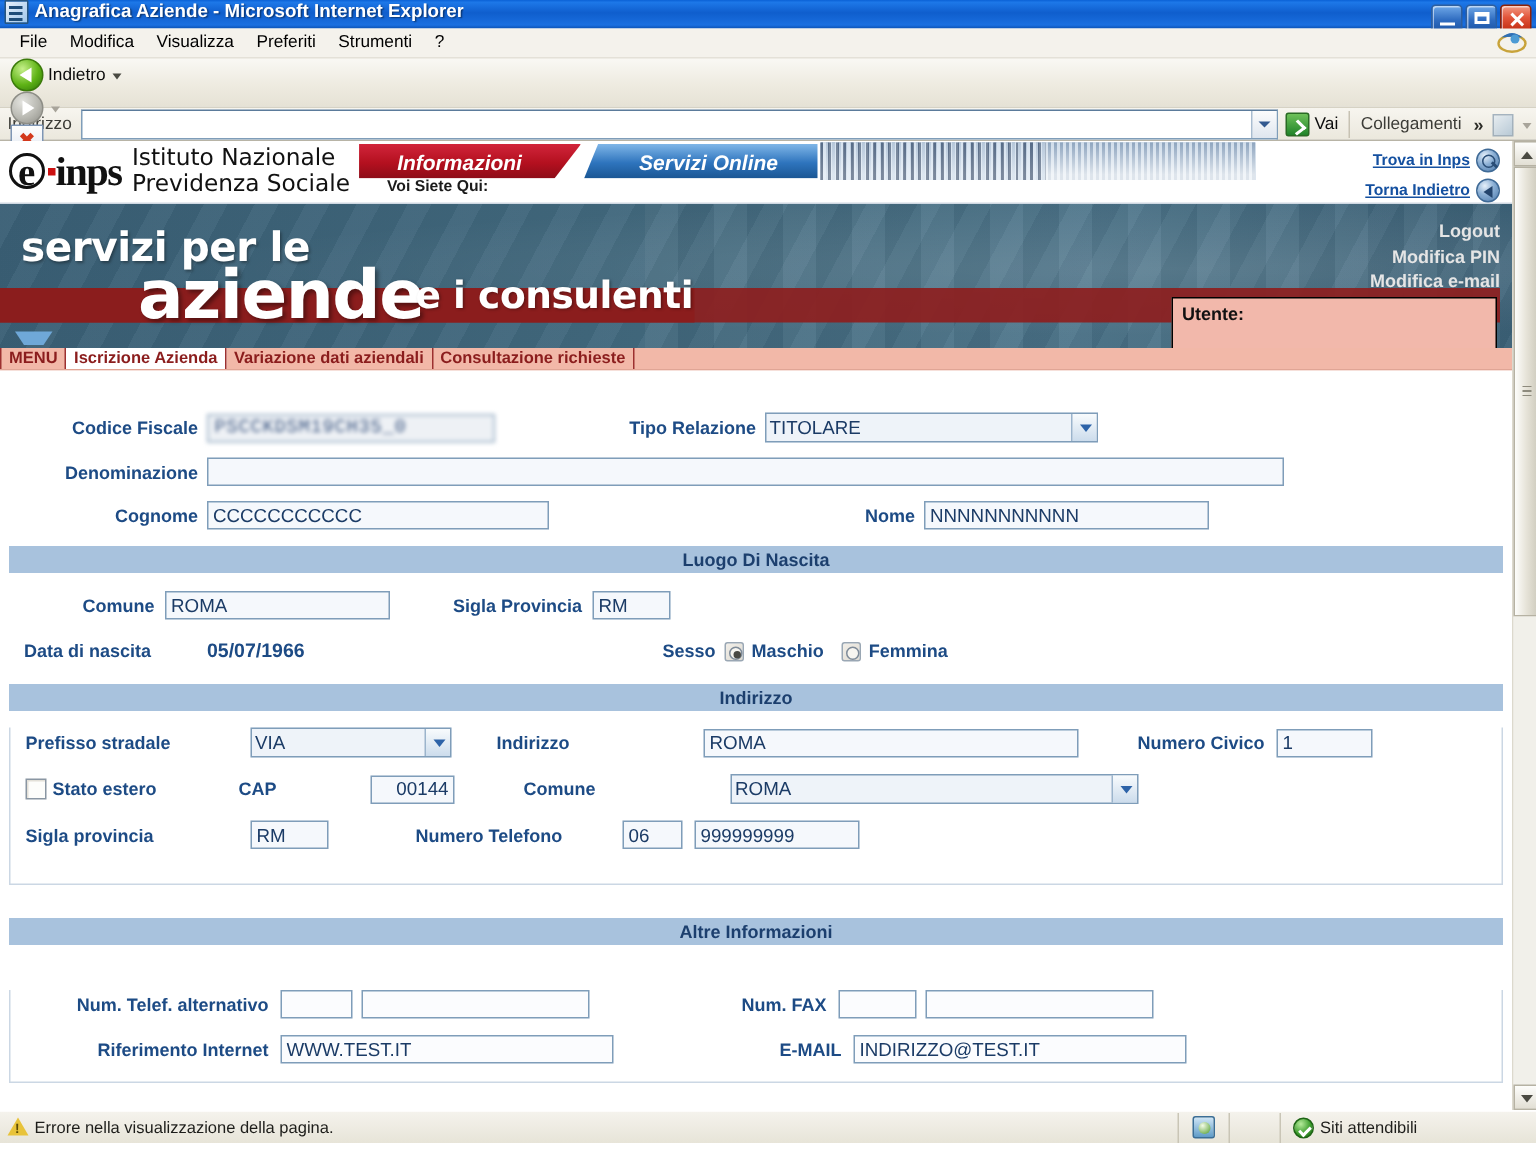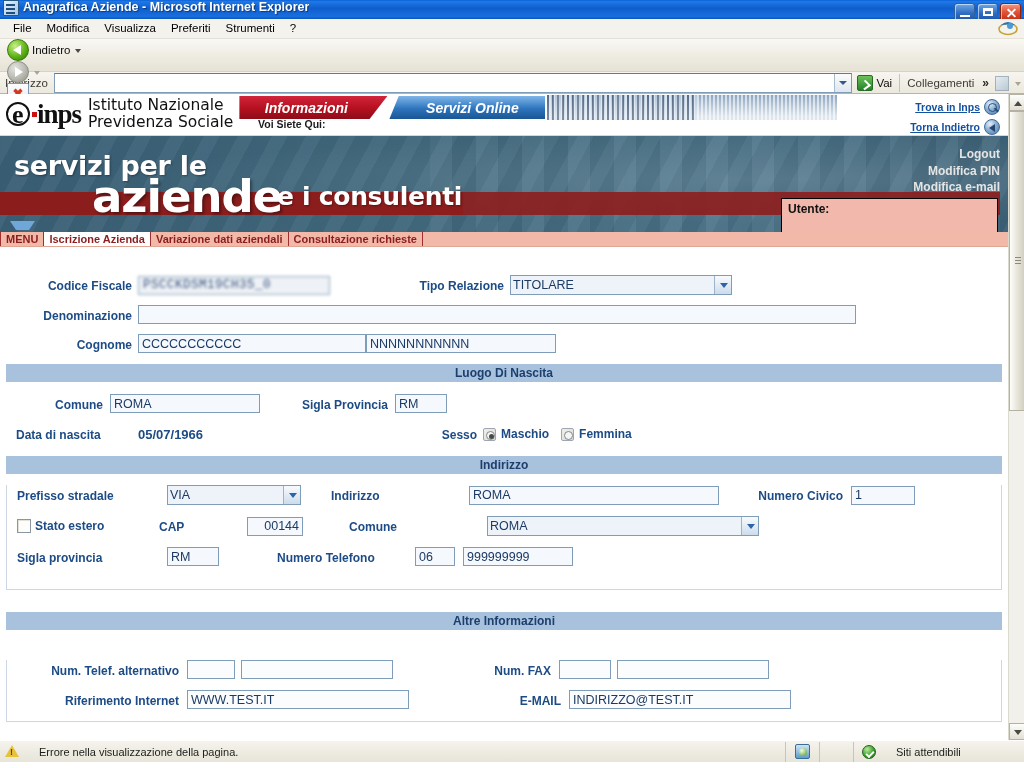--- a/index.html
+++ b/index.html
@@ -472,21 +472,21 @@
   .vs-track { position:absolute; left:0; top:317px; width:16px; bottom:17px; background:#f1f0ea;}
   .vs-bottom { position:absolute; left:0; bottom:0;}
 
   
   .statusbar {
     height: 22px; background: linear-gradient(180deg,#f5f3ed,#e7e4d8);
     border-top: 1px solid #fff;
     display: flex; align-items: center; font-size: 11px; color: #1d1d1a;
   }
   .sb-cell {
-    height: 20px; display: flex; align-items: center; gap: 20px;
+    height: 20px; display: flex; align-items: center; gap: 4px;
     padding: 0 5px; border-right: 1px solid #c9c5b6;
   }
   .sb-grow { flex: 1 1 auto; }
   .sb-warn {
     width: 14px; height: 13px; position: relative; flex: none;
   }
   .sb-warn:after {
     content:""; position:absolute; left:0;top:0;
     width:0;height:0;border-left:7px solid transparent;border-right:7px solid transparent;
     border-bottom:12px solid #e8c33a;
@@ -700,20 +700,23 @@
           <span class="fld-label">Denominazione</span>
         </div>
         <input class="t" style="width: 718px;" type="text" value="">
       </div>
 
       <div class="row" style="margin-top:10px;">
         <div style="width:138px;text-align:right;padding-right:6px;">
           <span class="fld-label">Cognome</span>
         </div>
         <input class="t" style="width: 228px;" type="text" value="CCCCCCCCCCC">
+        <div style="width:250px;text-align:right;padding-right:6px;">
+          <span class="fld-label">Nome</span>
+        </div>
         <input class="t" style="width: 190px;" type="text" value="NNNNNNNNNNN">
       </div>
 
       <div class="sec-hdr" style="margin-top:11px;">Luogo Di Nascita</div>
       <div class="sec-box" style="height:60px;border:none;">
         <div class="row" style="margin-top:12px;">
           <div style="width:104px;text-align:right;padding-right:7px;">
             <span class="fld-label">Comune</span>
           </div>
           <input class="t" style="width: 150px;" type="text" value="ROMA">

